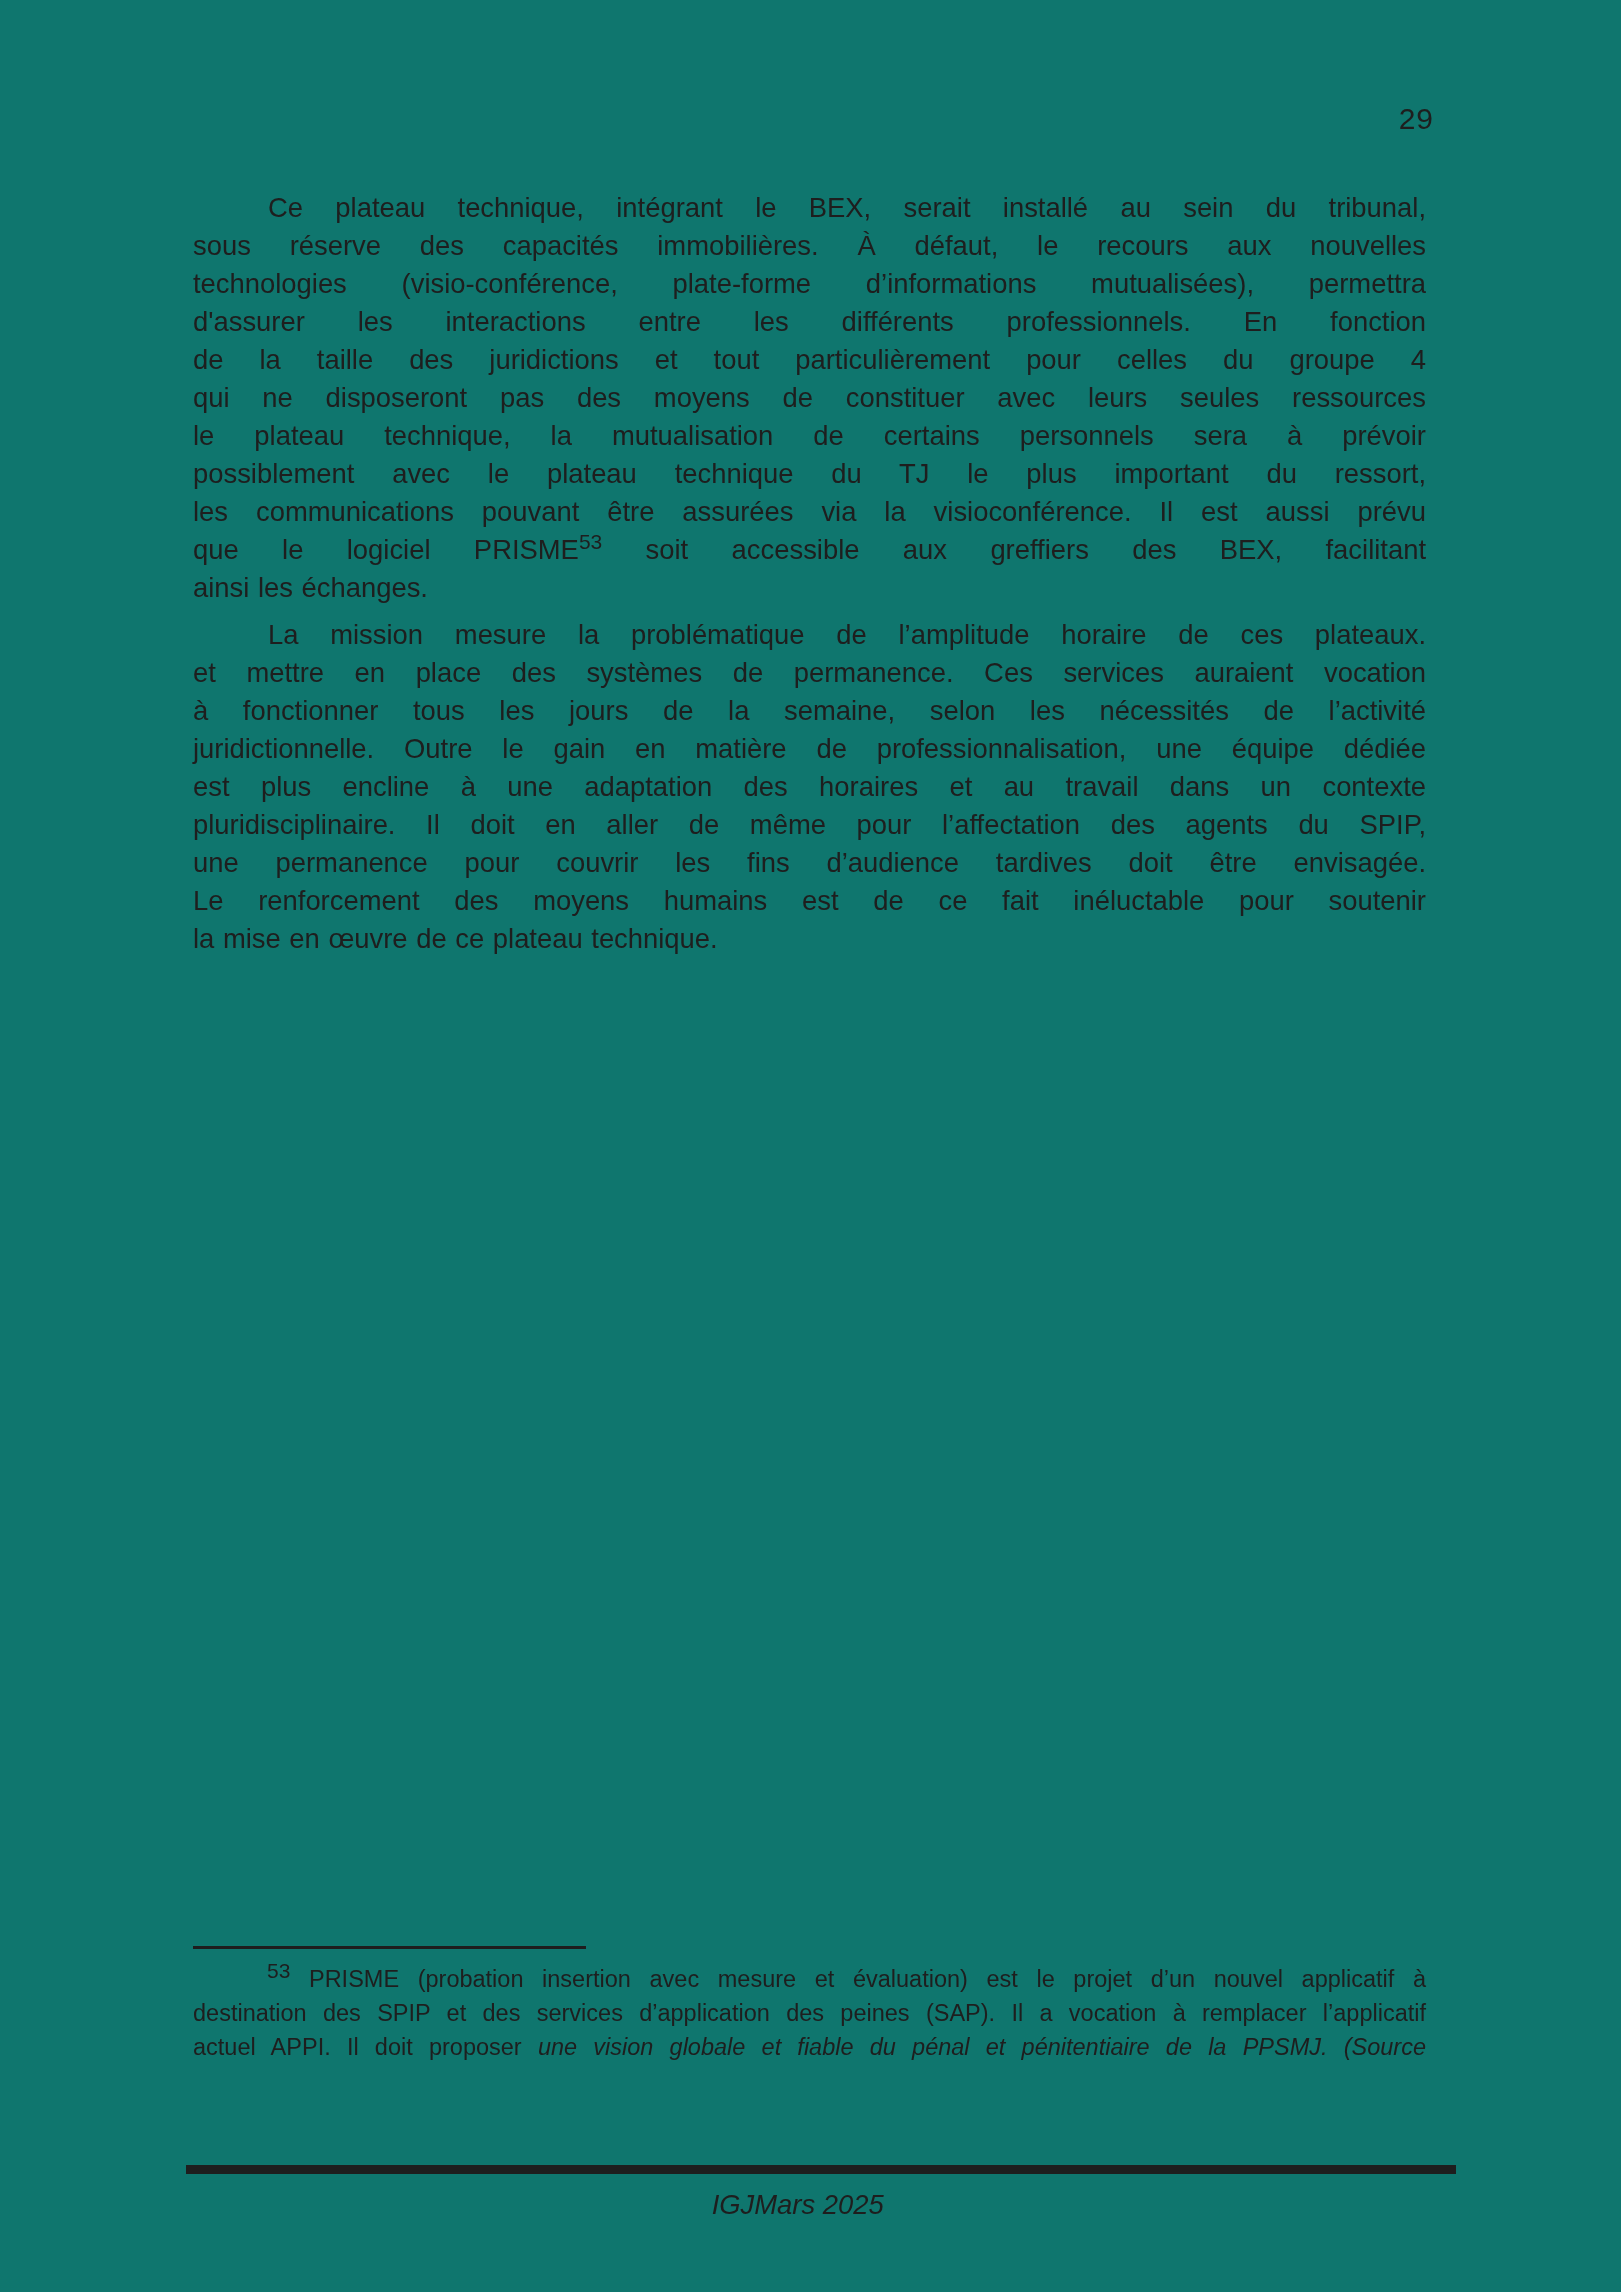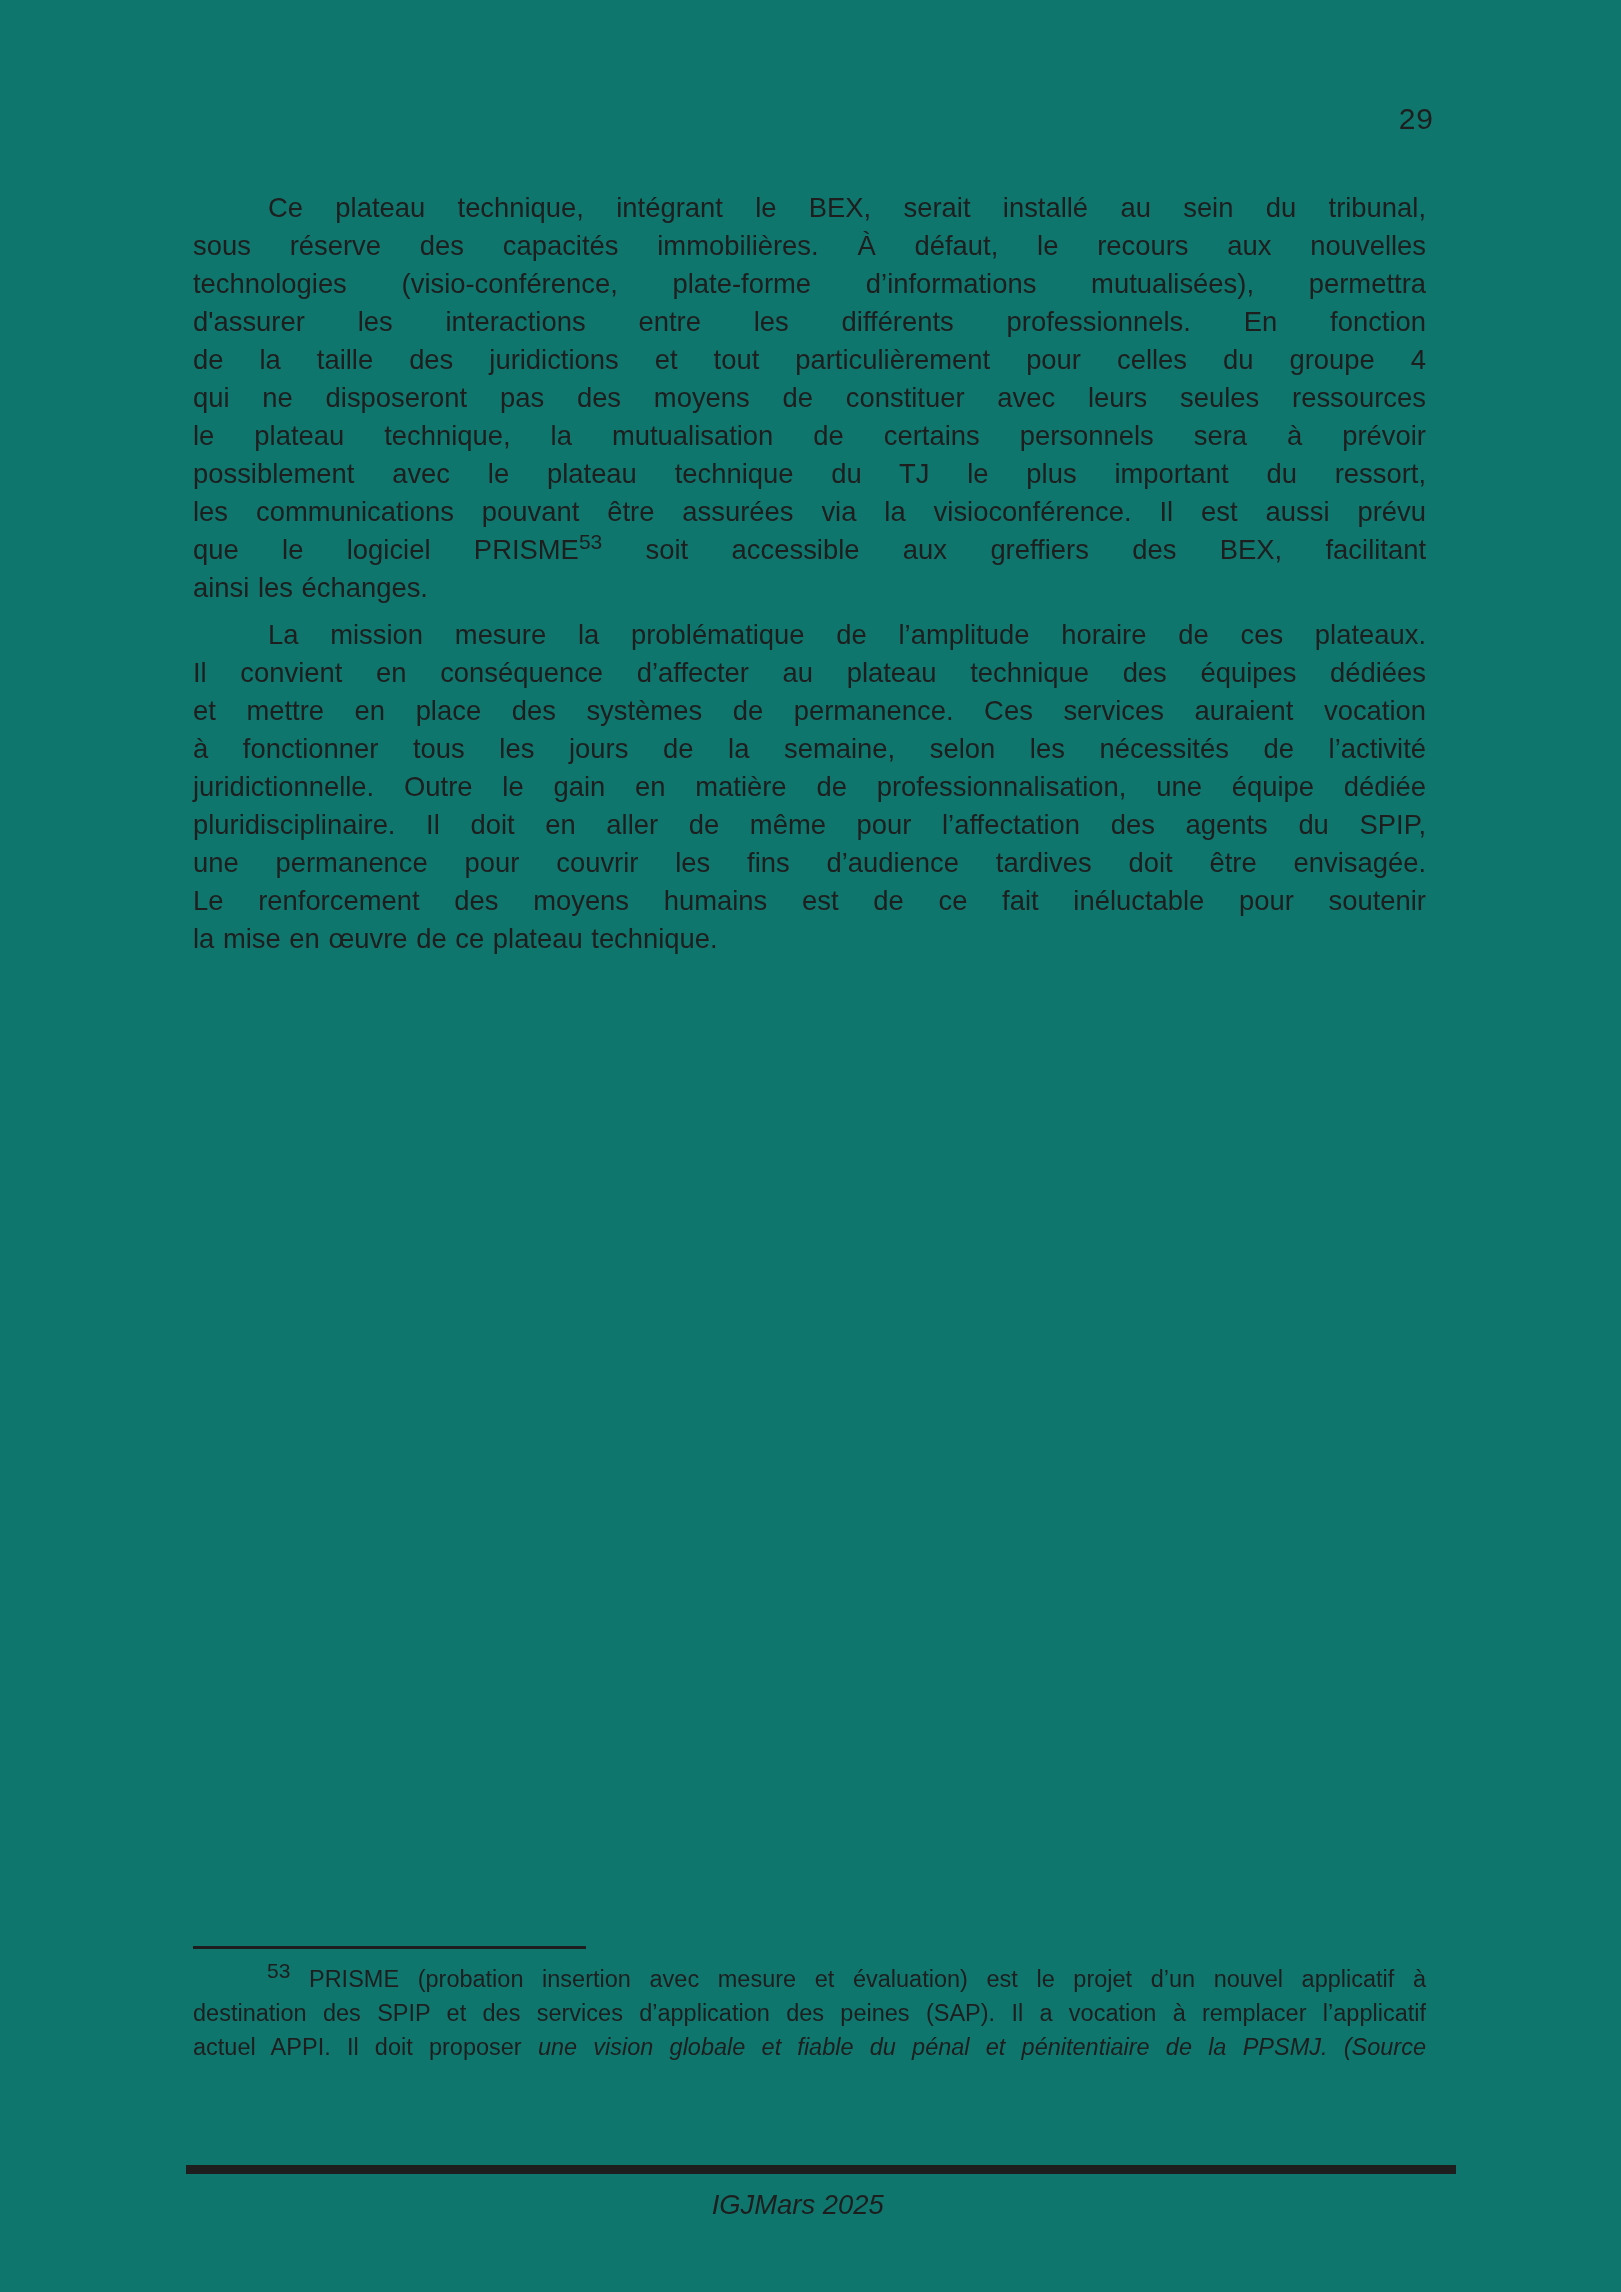--- a/index.html
+++ b/index.html
@@ -103,24 +103,24 @@
       <div class="line">qui ne disposeront pas des moyens de constituer avec leurs seules ressources</div>
       <div class="line">le plateau technique, la mutualisation de certains personnels sera à prévoir</div>
       <div class="line">possiblement avec le plateau technique du TJ le plus important du ressort,</div>
       <div class="line">les communications pouvant être assurées via la visioconférence. Il est aussi prévu</div>
       <div class="line"><span>que le logiciel PRISME</span><span class="sup">53</span><span> soit accessible aux greffiers des BEX, facilitant</span></div>
       <div class="line last">ainsi les échanges.</div>
     </div>
 
     <div class="para">
       <div class="line first">La mission mesure la problématique de l’amplitude horaire de ces plateaux.</div>
-      <div class="line">Il convient en conséquence d’affecter au plateau technique des équipes dédiées</div>
       <div class="line">et mettre en place des systèmes de permanence. Ces services auraient vocation</div>
       <div class="line">à fonctionner tous les jours de la semaine, selon les nécessités de l’activité</div>
       <div class="line">juridictionnelle. Outre le gain en matière de professionnalisation, une équipe dédiée</div>
+      <div class="line">est plus encline à une adaptation des horaires et au travail dans un contexte</div>
       <div class="line">pluridisciplinaire. Il doit en aller de même pour l’affectation des agents du SPIP,</div>
       <div class="line">une permanence pour couvrir les fins d’audience tardives doit être envisagée.</div>
       <div class="line">Le renforcement des moyens humains est de ce fait inéluctable pour soutenir</div>
       <div class="line last">la mise en œuvre de ce plateau technique.</div>
     </div>
 
   </div>
 
   <div class="footnote-rule"></div>
 

